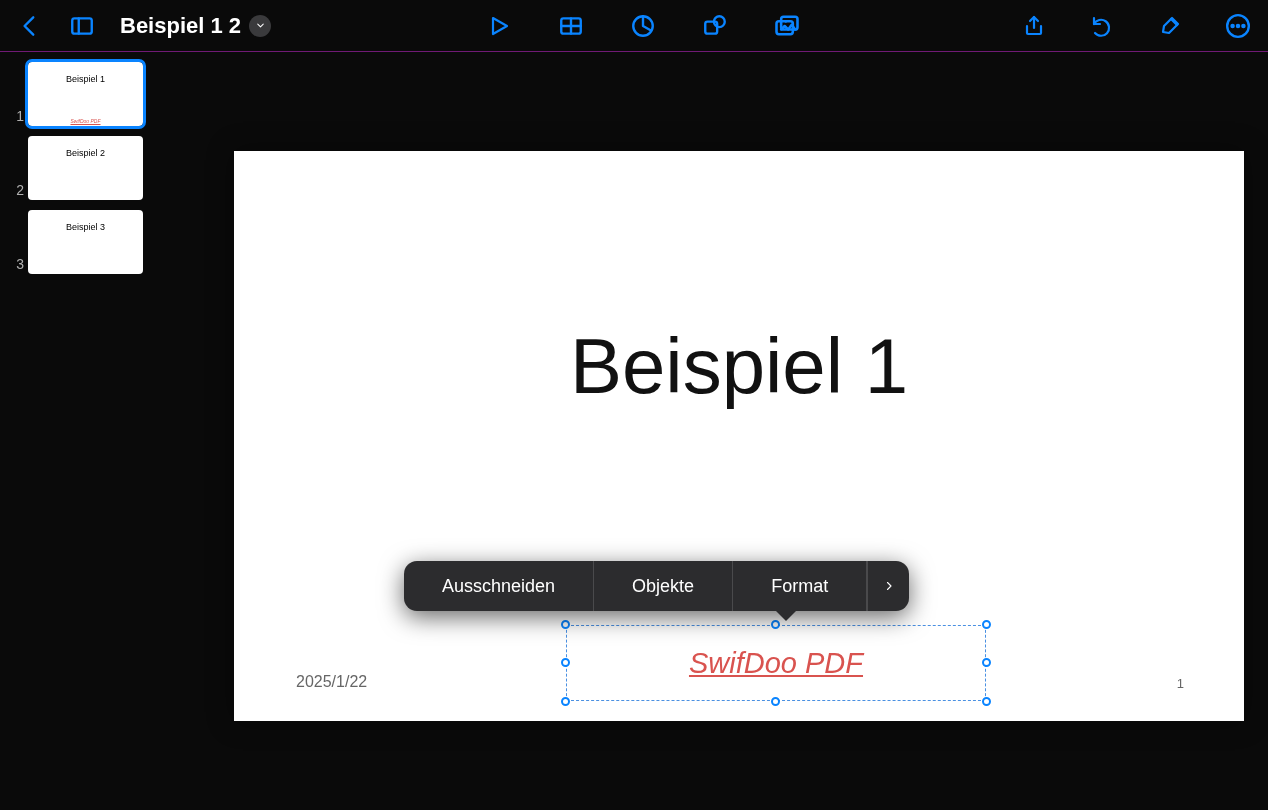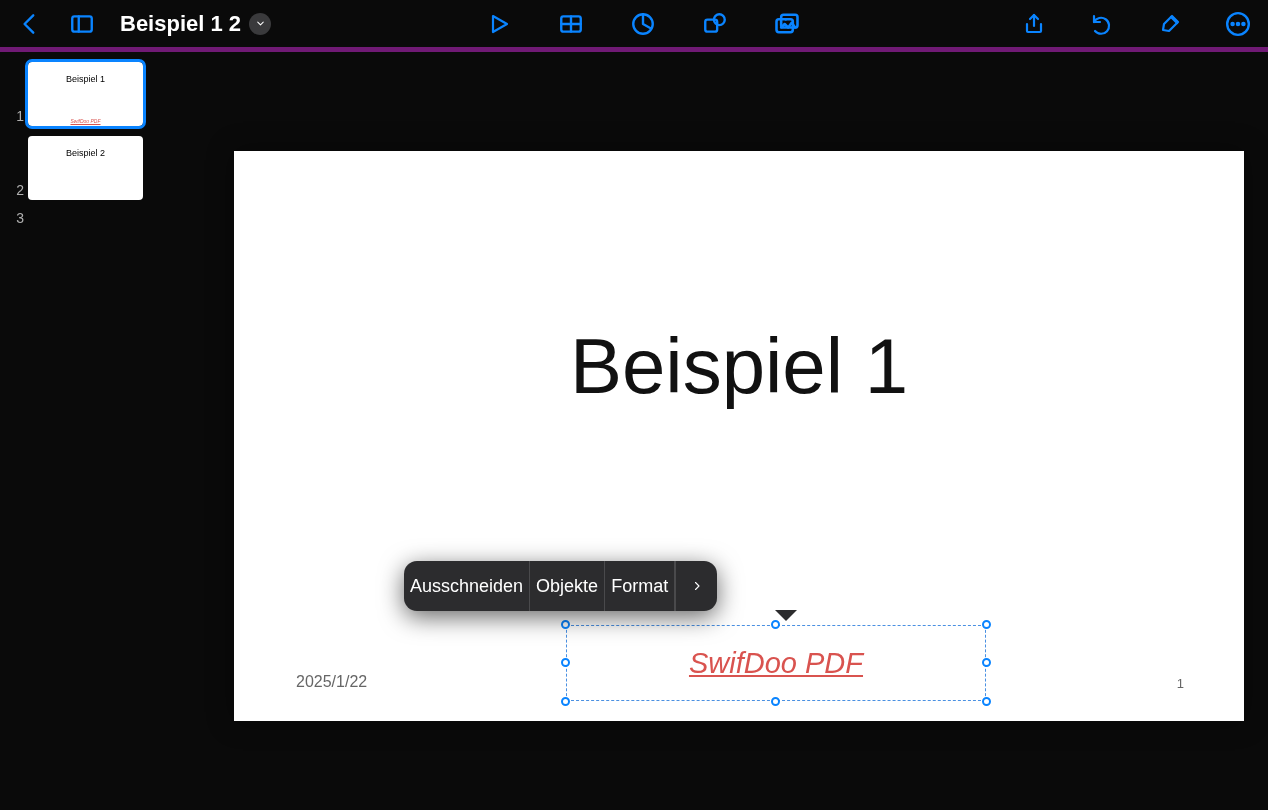--- a/index.html
+++ b/index.html
@@ -1,20 +1,20 @@
 <!DOCTYPE html>
 <html><head>
 <meta charset="utf-8">
 <style>
   * { box-sizing: border-box; margin: 0; padding: 0; }
   html, body { width: 1268px; height: 810px; background: #0a0a0a; font-family: -apple-system, Helvetica, Arial, sans-serif; overflow: hidden; }
   .app { width: 100%; height: 100%; display: flex; flex-direction: column; }
 
   
-  .toolbar { height: 52px; display: flex; align-items: center; padding: 0 10px; border-bottom: 5px solid #701a75; }
+  .toolbar { height: 52px; display: flex; align-items: center; padding: 0 10px; border-bottom: 1px solid #701a75; }
   .tb-left { display: flex; align-items: center; gap: 12px; }
   .tb-center { flex: 1; display: flex; justify-content: center; align-items: center; gap: 32px; }
   .tb-right { display: flex; align-items: center; gap: 28px; }
   .icon-btn { width: 40px; height: 40px; display: flex; align-items: center; justify-content: center; cursor: pointer; color: #0a84ff; }
   .doc-title { display: flex; align-items: center; gap: 8px; color: #fff; font-size: 22px; font-weight: 600; margin-left: 6px; }
   .chevron-down { width: 22px; height: 22px; border-radius: 50%; background: #3a3a3c; display: flex; align-items: center; justify-content: center; }
   .chevron-down svg { width: 11px; height: 11px; }
 
   
   .body { flex: 1; display: flex; overflow: hidden; }
@@ -39,21 +39,21 @@
   .sel-rect { position: absolute; inset: 0; border: 1px dashed #4a90e2; }
   .handle { position: absolute; width: 9px; height: 9px; background: #fff; border: 2px solid #0a84ff; border-radius: 50%; }
   .h-tl { top:-5px; left:-5px; } .h-tm { top:-5px; left: calc(50% - 5px); } .h-tr { top:-5px; right:-5px; }
   .h-ml { top: calc(50% - 5px); left:-5px; } .h-mr { top: calc(50% - 5px); right:-5px; }
   .h-bl { bottom:-5px; left:-5px; } .h-bm { bottom:-5px; left: calc(50% - 5px); } .h-br { bottom:-5px; right:-5px; }
   .hyperlink { position: absolute; inset: 0; display: flex; align-items: center; justify-content: center; font-size: 29px; font-style: italic; color: #d9534f; text-decoration: underline; font-family: 'Segoe UI', Arial, sans-serif; }
 
   
   .popover { position: absolute; left: 170px; bottom: 110px; background: #2c2c2e; border-radius: 13px; display: flex; align-items: center; height: 50px; box-shadow: 0 6px 24px rgba(0,0,0,.6); }
   .popover:after { content:""; position: absolute; bottom: -10px; left: 371px; width:0; height:0; border-left: 11px solid transparent; border-right: 11px solid transparent; border-top: 11px solid #2c2c2e; }
-  .po-item { padding: 0 6px; height: 100%; display: flex; align-items: center; font-size: 18px; color: #fff; cursor: pointer; border-right: 1px solid #4a4a4c; white-space: nowrap; }
+  .po-item { padding: 0 38px; height: 100%; display: flex; align-items: center; font-size: 18px; color: #fff; cursor: pointer; border-right: 1px solid #4a4a4c; white-space: nowrap; }
   .po-item.danger { color: #ff453a; }
   .po-item:last-of-type { border-right: none; }
   .po-arrow { width: 42px; height: 100%; display: flex; align-items: center; justify-content: center; border-left: 1px solid #4a4a4c; cursor:pointer; }
   .po-arrow svg { width: 12px; height: 16px; stroke:#fff; }
 
   svg { stroke: currentColor; fill: none; stroke-width: 2.2; stroke-linecap: round; stroke-linejoin: round; }
 </style>
 </head>
 <body>
 
@@ -159,20 +159,23 @@
         </div>
       </div>
       <div class="thumb-row">
         <div class="thumb-num">2</div>
         <div class="thumb">
           <div class="thumb-title">Beispiel 2</div>
         </div>
       </div>
       <div class="thumb-row">
         <div class="thumb-num">3</div>
+        <div class="thumb">
+          <div class="thumb-title">Beispiel 3</div>
+        </div>
       </div>
     </div>
 
     <div class="canvas-wrap">
       <div class="slide">
         <div class="slide-title">Beispiel 1</div>
         <div class="slide-date">2025/1/22</div>
         <div class="slide-num">1</div>
 
         <div class="selected-box">

